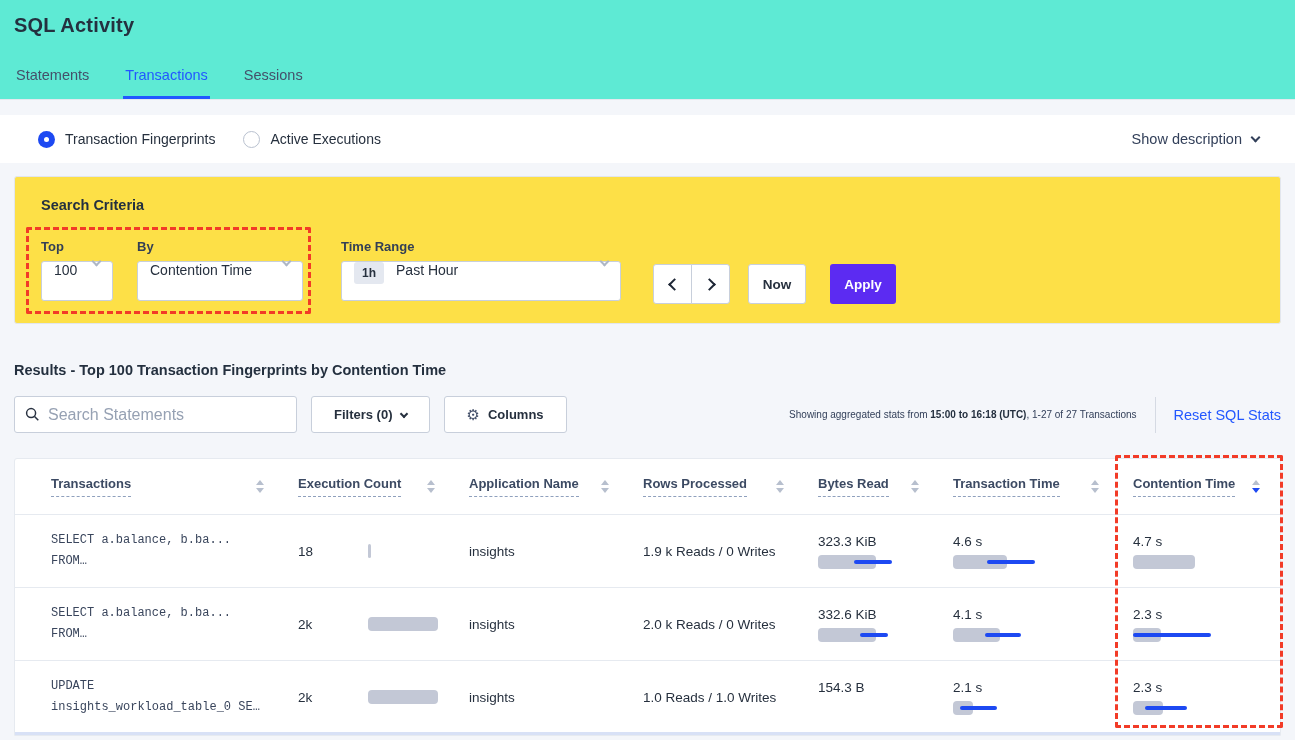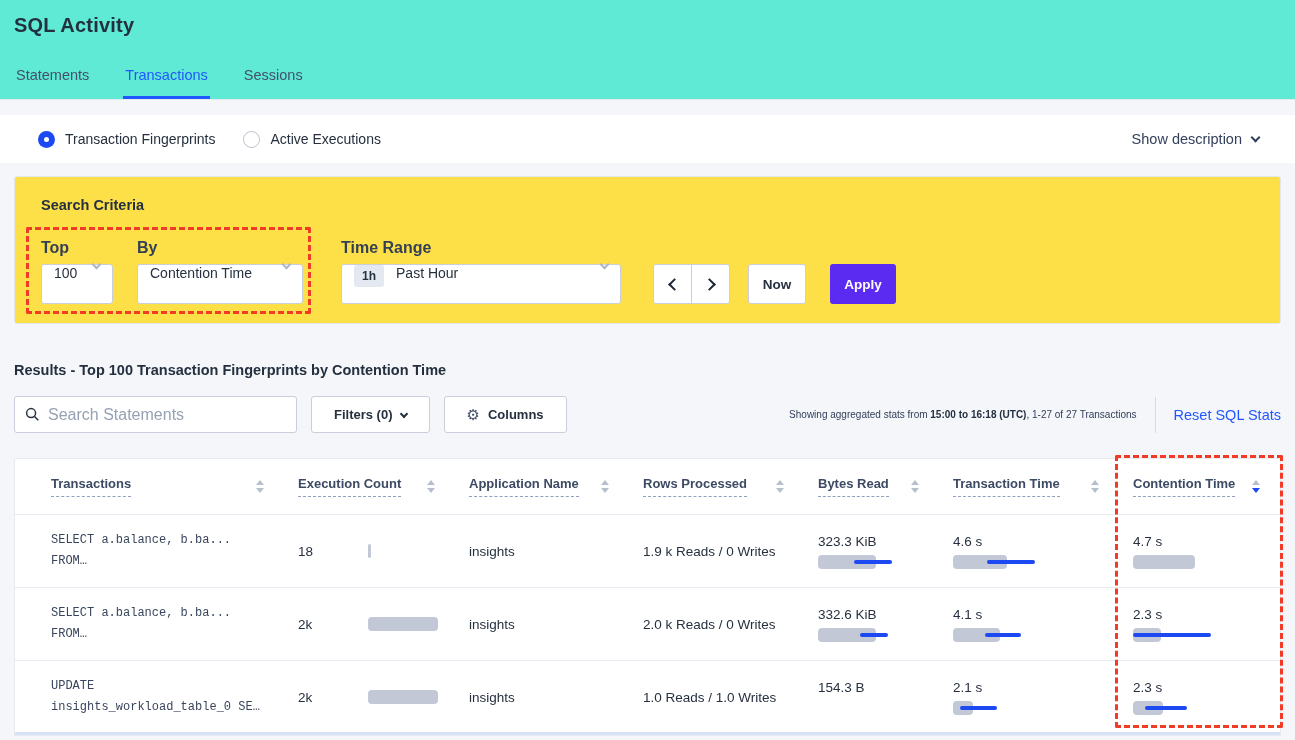--- a/index.html
+++ b/index.html
@@ -22,21 +22,21 @@
   .radio.sel::after { content:""; position:absolute; left:6px; top:6px; width:5px; height:5px; border-radius:50%; background:#fff; }
   .radio-label { font-size:14px; color:#26303e; }
   .showdesc { margin-left:auto; display:flex; align-items:center; gap:10px; font-size:14.5px; color:#33405a; cursor:pointer; }
   .chev { display:inline-block; width:7px; height:7px; border-right:2px solid currentColor; border-bottom:2px solid currentColor; transform:rotate(45deg); margin-top:-4px; }
 
   
   .card { margin:13px 14px 0; background:#fde047; border:1px solid #e2e6ed; border-radius:3px; height:148px; position:relative; }
   .card h2 { font-size:14.5px; font-weight:bold; color:#24303f; padding:20px 0 0 26px; }
   .fields { position:absolute; left:26px; top:62px; display:flex; }
   .fgroup { margin-right:24px; }
-  .flabel { font-size:16px; font-weight:bold; color:#333f55; margin-bottom:7px; }
+  .flabel { font-size:13px; font-weight:bold; color:#333f55; margin-bottom:7px; }
   .selbox { height:40px; border:1px solid #c8cfdb; border-radius:3px; background:#fff; display:flex; align-items:flex-start; padding:0 12px; font-size:14px; color:#26303e; cursor:pointer; }
   .selbox .chev { color:#aeb7c6; margin-left:auto; }
   .w-top { width:72px; }
   .w-by { width:166px; }
   .w-time { width:280px; }
   .badge-1h { background:#e4e8f0; border-radius:3px; font-size:12px; font-weight:bold; color:#26303e; padding:4px 8px; margin-right:12px; }
   .tr-group { margin-left:-8px; }
   .navgrp { display:flex; margin-top:25px; margin-left:8px; }
   .navbtn { width:39px; height:40px; border:1px solid #c8cfdb; background:#fff; display:flex; align-items:center; justify-content:center; cursor:pointer; }
   .navbtn:first-child { border-radius:3px 0 0 3px; }

